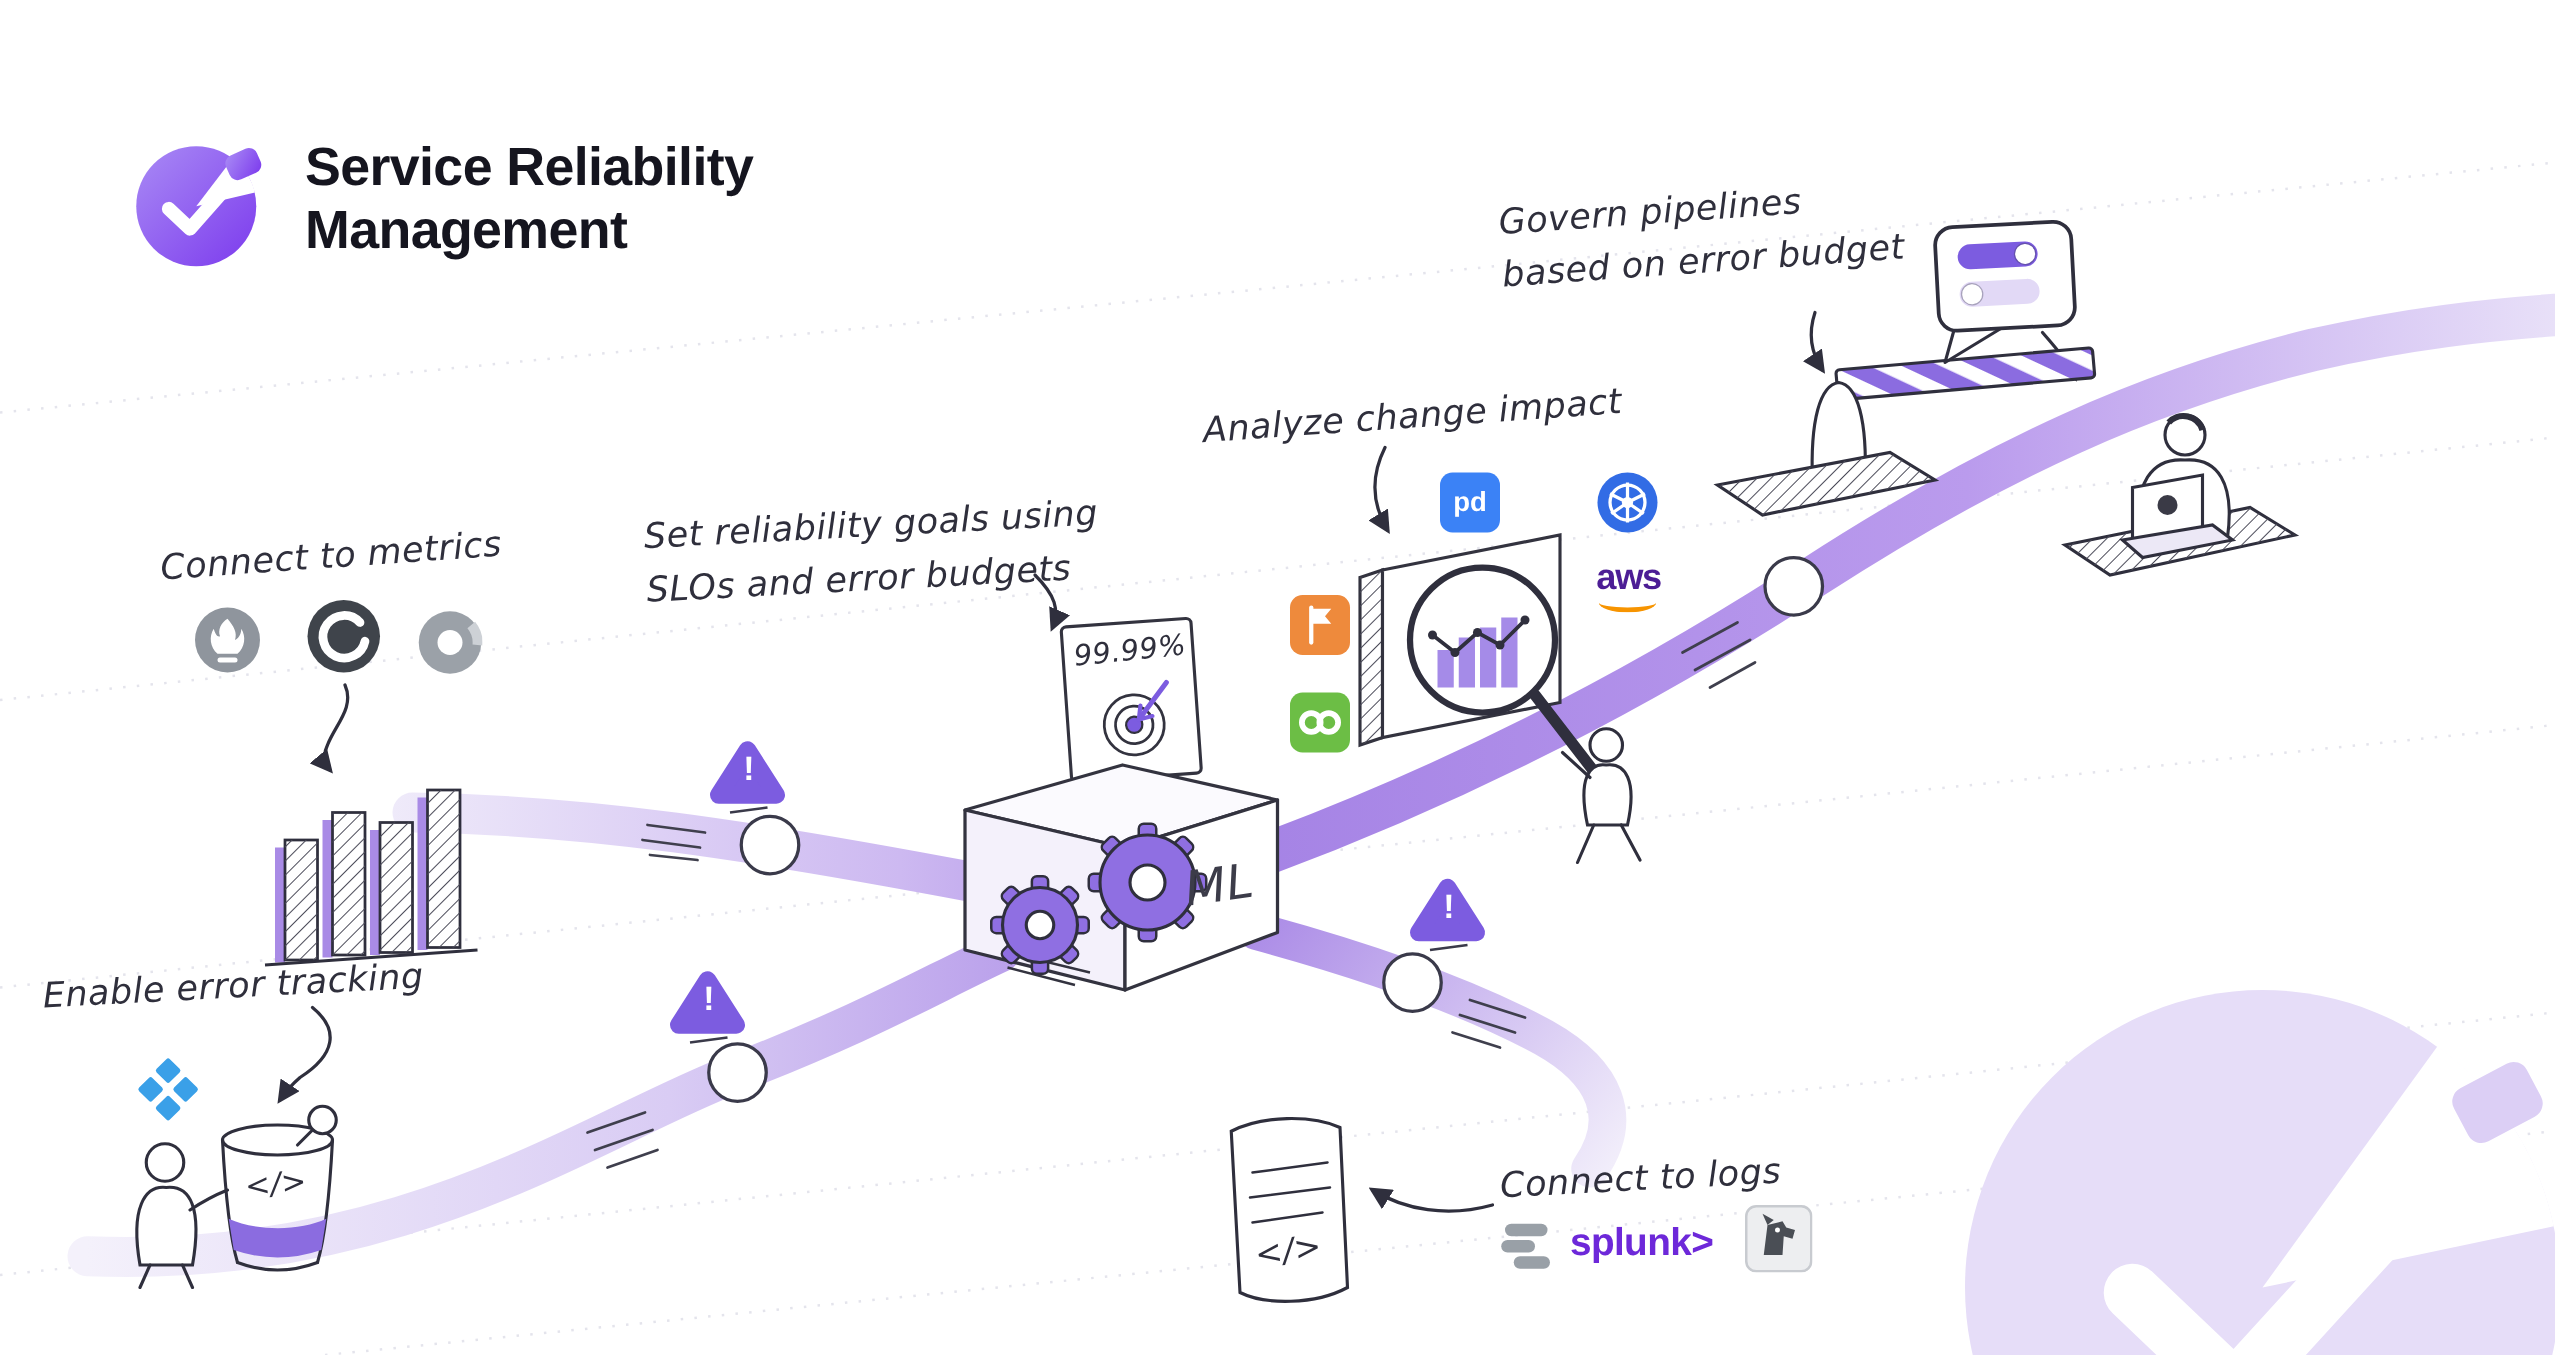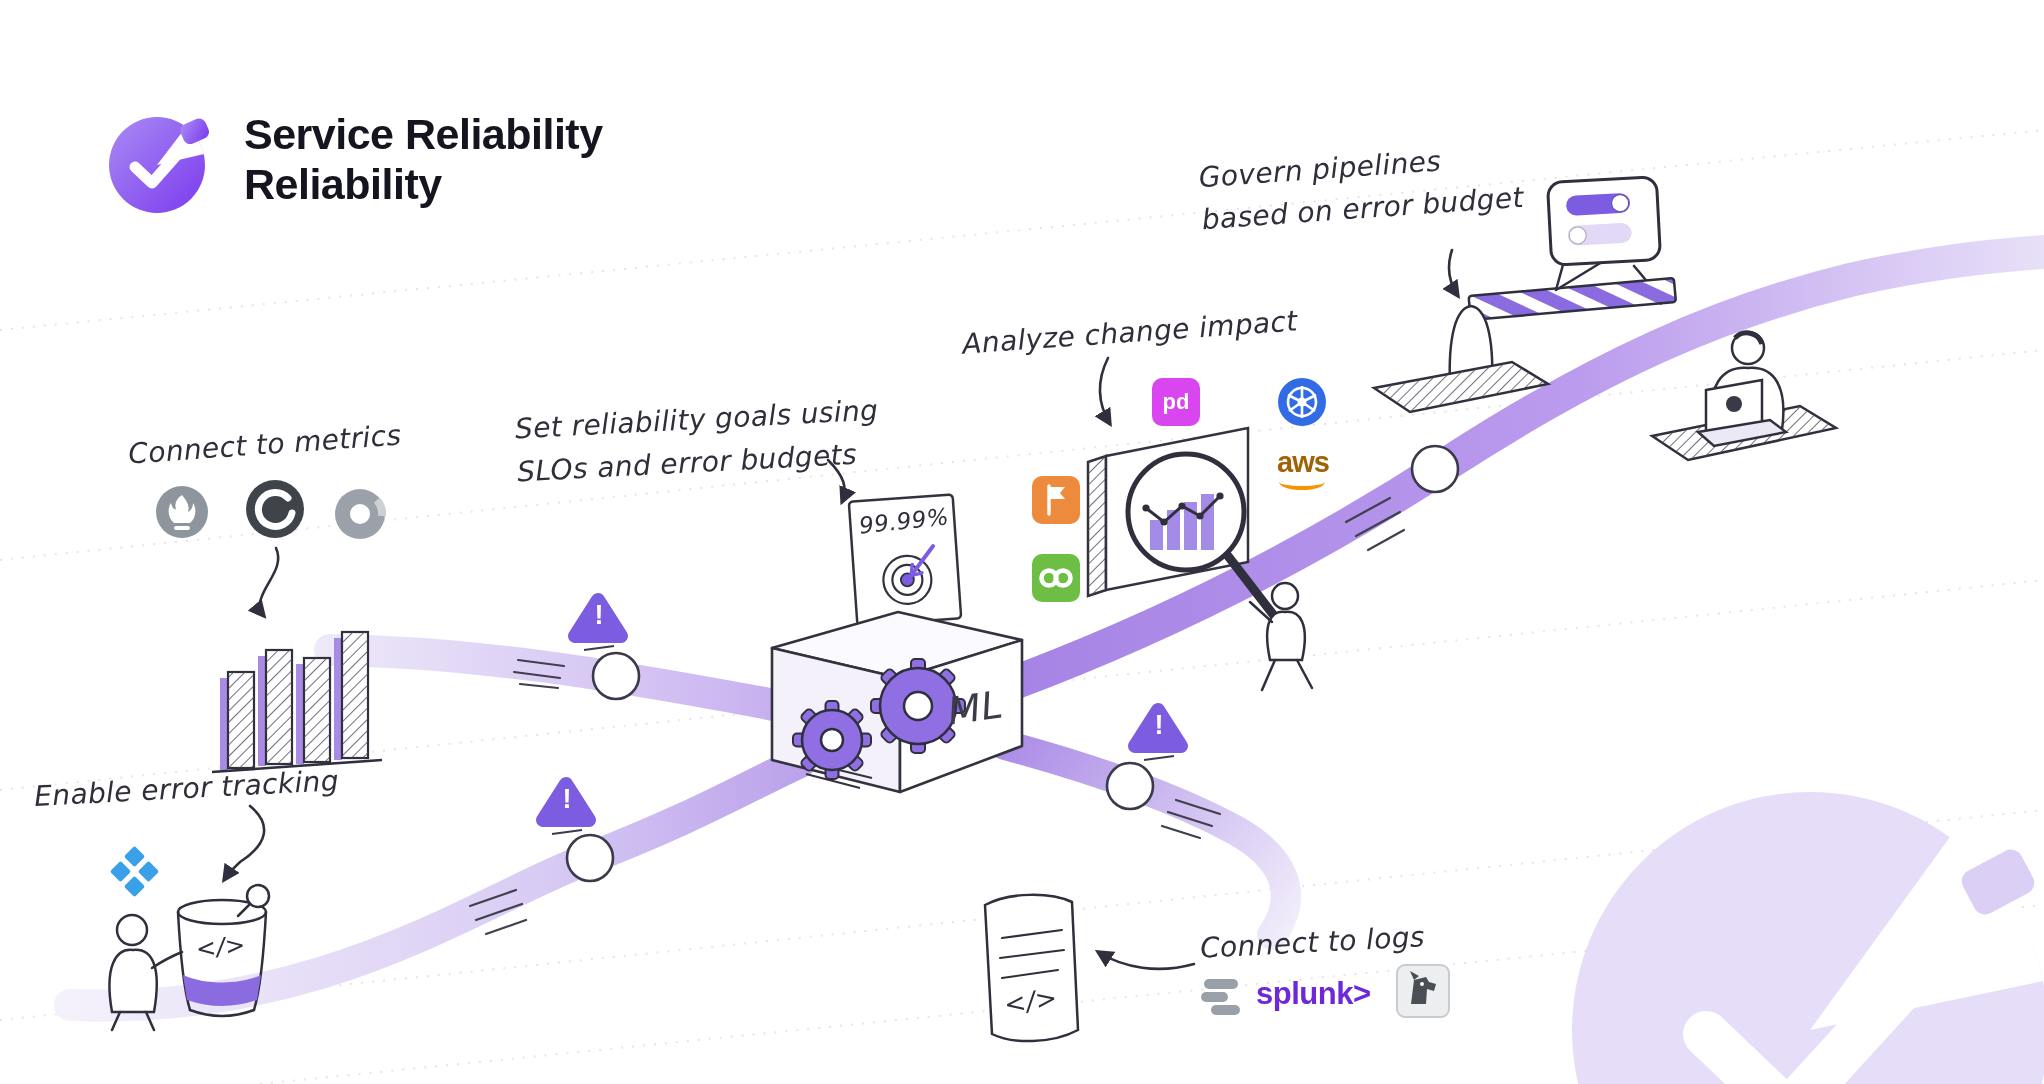--- a/index.html
+++ b/index.html
@@ -11,21 +11,21 @@
          color:#15151F;letter-spacing:-0.5px;}
   .hand{font-family:"DejaVu Sans",cursive;font-style:italic;color:#2F2F3C;white-space:nowrap;
         font-size:28px;letter-spacing:0.4px;}
   .hand.small{font-size:23px;}
   .warn{position:absolute;width:18px;text-align:center;color:#ffffff;font-weight:700;font-size:27px;
         font-family:"Liberation Sans",sans-serif;}
   .tile{position:absolute;display:flex;align-items:center;justify-content:center;}
   .tile.sq{border-radius:10px;}
   .tile.rd{border-radius:50%;}
   .pd-text{color:#fff;font-weight:700;font-size:22px;font-family:"Liberation Sans",sans-serif;}
-  .aws-text{font-weight:700;font-size:29px;color:#a16207;letter-spacing:-1px;line-height:1;}
+  .aws-text{font-weight:700;font-size:29px;color:#4c1d95;letter-spacing:-1px;line-height:1;}
   .aws-smile{width:46px;height:12px;border-bottom:4px solid #F79400;border-radius:0 0 55% 55%;margin:-3px 0 0 2px;}
   .splunk-text{font-weight:700;font-size:31px;color:#6d28d9;letter-spacing:-0.5px;}
   .bubble{position:absolute;left:1548px;top:178px;width:106px;height:80px;background:#fff;
           border:3px solid #2F2F3D;border-radius:16px;transform:rotate(-3deg);}
   .tg{position:absolute;left:16px;width:64px;height:20px;border-radius:10px;}
   .tg1{top:13px;background:#7C5CE0;}
   .tg2{top:43px;background:#E2D9F6;}
   .knob{position:absolute;top:2px;width:16px;height:16px;border-radius:50%;background:#fff;
         box-shadow:0 0 0 1px rgba(60,60,80,.35);}
   .knob.right{right:2px;} .knob.left{left:2px;}
@@ -275,21 +275,21 @@
         <stop offset="0" stop-color="#A98BF5"></stop>
           <stop offset="1" stop-color="#7C3AED"></stop>
       </linearGradient>
     </defs>
     <path d="M 53,59 L 82,21 A 48 48 0 0 1 100,48 Z" fill="#ffffff"></path>
     <rect x="77" y="15" width="27" height="21" rx="7" fill="url(#logoGradH)" transform="rotate(-24 90 25)"></rect>
     <path d="M 31,61 L 48,77 L 78,43" fill="none" stroke="#ffffff" stroke-width="11" stroke-linecap="round" stroke-linejoin="round"></path>
   </svg>
   <div class="abs title" style="left:244px;top:110px;">
     <div>Service Reliability</div>
-    <div>Reliability</div>
+    <div>Management</div>
   </div>
 
   <div class="abs hand" style="left:128px;top:428px;transform:rotate(-4deg);">Connect to metrics</div>
 
   <div class="abs hand" style="left:34px;top:772px;transform:rotate(-3deg);">Enable error tracking</div>
 
   <div class="abs hand" style="left:516px;top:398px;transform:rotate(-3deg);line-height:1.55;">
     <div>Set reliability goals using</div>
     <div>SLOs and error budgets</div>
   </div>
@@ -335,21 +335,21 @@
     <svg width="58" height="58" viewBox="0 0 58 58">
       <g fill="#3AA0E8">
         <rect x="21" y="5" width="15" height="15" rx="2" transform="rotate(45 28.5 12.5)"></rect>
         <rect x="7" y="20" width="15" height="15" rx="2" transform="rotate(45 14.5 27.5)"></rect>
         <rect x="35" y="20" width="15" height="15" rx="2" transform="rotate(45 42.5 27.5)"></rect>
         <rect x="21" y="35" width="15" height="15" rx="2" transform="rotate(45 28.5 42.5)"></rect>
       </g>
     </svg>
   </div>
 
-  <div class="tile sq" style="left:1152px;top:378px;width:48px;height:48px;background:#d946ef;">
+  <div class="tile sq" style="left:1152px;top:378px;width:48px;height:48px;background:#3b82f6;">
     <span class="pd-text">pd</span>
   </div>
   <div class="tile rd" style="left:1278px;top:378px;width:48px;height:48px;background:#326CE5;">
     <svg width="48" height="48" viewBox="0 0 48 48">
       <g stroke="#ffffff" stroke-width="2.6" fill="none">
         <circle cx="24" cy="24" r="14"></circle>
         <line x1="24" y1="24" x2="24" y2="8"></line>
         <line x1="24" y1="24" x2="38" y2="17"></line>
         <line x1="24" y1="24" x2="37" y2="33"></line>
         <line x1="24" y1="24" x2="24" y2="40"></line>

